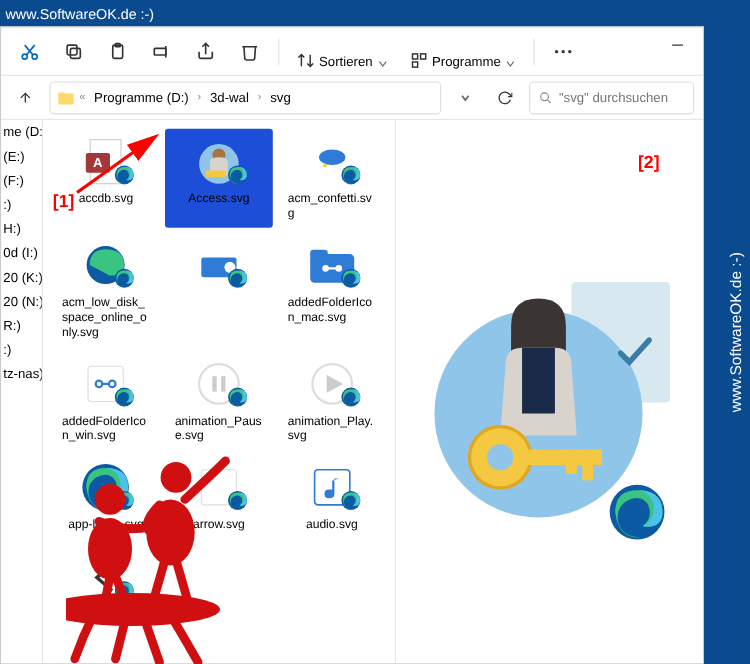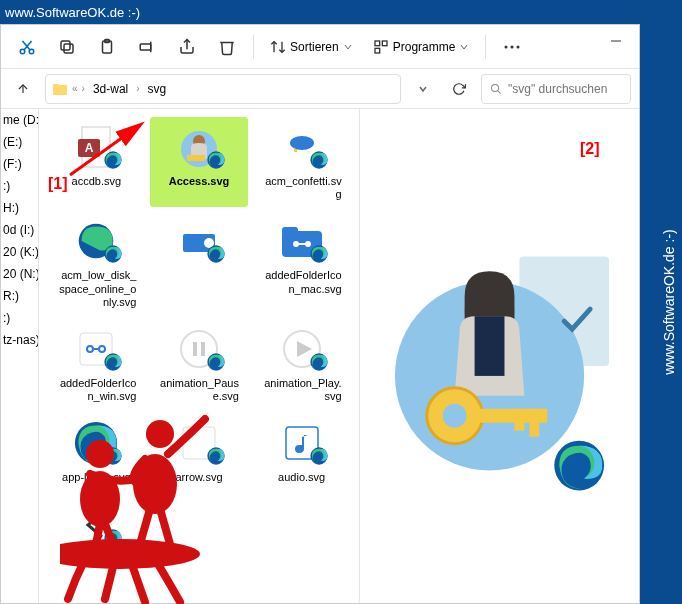--- a/index.html
+++ b/index.html
@@ -6,40 +6,40 @@
     body { width: 682px; height: 604px; background: #0a4a8f; position: relative; overflow: hidden; }
     
     .watermark-top { position: absolute; top: 5px; left: 5px; color: white; font-size: 13px; z-index: 100; }
     .watermark-right { position: absolute; right: 5px; top: 50%; transform: translateY(-50%) rotate(180deg); writing-mode: vertical-rl; color: white; font-size: 14px; z-index: 100; }
     
     .window { position: absolute; top: 24px; left: 0; width: 640px; height: 580px; background: white; border: 1px solid #ccc; }
     
     .toolbar { height: 44px; border-bottom: 1px solid #e5e5e5; display: flex; align-items: center; padding: 0 8px; gap: 4px; }
     .tool-btn { width: 36px; height: 32px; display: flex; align-items: center; justify-content: center; border-radius: 4px; cursor: pointer; }
     .tool-sep { width: 1px; height: 24px; background: #e0e0e0; margin: 0 4px; }
-    .tool-label { display: flex; align-items: center; gap: 4px; padding: 0 8px; height: 32px; cursor: pointer; font-size: 12px; }
+    .tool-label { display: flex; align-items: flex-end; gap: 4px; padding: 0 8px; height: 32px; cursor: pointer; font-size: 12px; }
     
     .addressbar { height: 40px; display: flex; align-items: center; padding: 0 8px; gap: 8px; border-bottom: 1px solid #e5e5e5; }
     .nav-btn { width: 28px; height: 28px; display: flex; align-items: center; justify-content: center; cursor: pointer; border-radius: 4px; }
     .breadcrumb { flex: 1; height: 30px; border: 1px solid #ddd; border-radius: 4px; display: flex; align-items: center; padding: 0 6px; gap: 4px; font-size: 12px; }
     .crumb { padding: 2px 4px; cursor: pointer; }
     .crumb-sep { color: #888; font-size: 10px; }
     .search-box { width: 150px; height: 30px; border: 1px solid #ddd; border-radius: 4px; display: flex; align-items: center; padding: 0 8px; gap: 6px; }
     .search-box input { border: none; outline: none; font-size: 12px; width: 100%; color: #888; }
     
     .content { display: flex; height: calc(100% - 84px); }
     
     .sidebar { width: 38px; border-right: 1px solid #e5e5e5; overflow: hidden; font-size: 12px; }
     .side-item { padding: 4px 2px; white-space: nowrap; cursor: pointer; }
     
     .files { flex: 1; padding: 8px; display: grid; grid-template-columns: repeat(3, 1fr); gap: 4px; align-content: start; overflow: hidden; }
     .file-item { display: flex; flex-direction: column; align-items: center; padding: 6px 4px; cursor: pointer; border-radius: 3px; }
-    .file-item.selected { background: #bef264; font-weight: bold; }
+    .file-item.selected { background: #1d4ed8; }
     .file-icon { width: 48px; height: 48px; display: flex; align-items: center; justify-content: center; position: relative; }
-    .file-label { font-size: 11px; text-align: right; line-height: 1.2; margin-top: 4px; word-break: break-word; max-width: 80px; }
+    .file-label { font-size: 11px; text-align: left; line-height: 1.2; margin-top: 4px; word-break: break-word; max-width: 80px; }
     .edge-badge { position: absolute; bottom: -2px; right: -2px; }
     
     .preview { width: 280px; border-left: 1px solid #e5e5e5; display: flex; align-items: center; justify-content: center; padding: 20px; position: relative; }
     
     .annotation { position: absolute; color: red; font-size: 16px; font-weight: bold; z-index: 50; pointer-events: none; }
     .arrow-overlay { position: absolute; z-index: 49; pointer-events: none; }
     .red-figure { position: absolute; bottom: 0; left: 60px; z-index: 60; pointer-events: none; }
     
     .window-controls { position: absolute; top: 0; right: 0; display: flex; }
     .win-ctrl { width: 46px; height: 32px; display: flex; align-items: center; justify-content: center; cursor: pointer; }
@@ -140,20 +140,21 @@
           <line x1="12" y1="19" x2="12" y2="5"></line>
           <polyline points="5 12 12 5 19 12"></polyline>
         </svg>
     </div>
     <div class="breadcrumb">
       <svg width="16" height="16">
           <rect x="1" y="4" width="14" height="10" fill="#ffd86c" rx="1"></rect>
           <rect x="1" y="3" width="6" height="3" fill="#ffd86c" rx="1"></rect>
         </svg>
       <span class="crumb-sep">«</span>
+      <span class="crumb">Programme (D:)</span>
       <span class="crumb-sep">›</span>
       <span class="crumb">3d-wal</span>
       <span class="crumb-sep">›</span>
       <span class="crumb">svg</span>
     </div>
     <div class="nav-btn">
       <svg width="10" height="10" viewBox="0 0 10 10">
           <polyline points="2,3 5,7 8,3" fill="none" stroke="#666" stroke-width="1.5"></polyline>
         </svg>
     </div>

